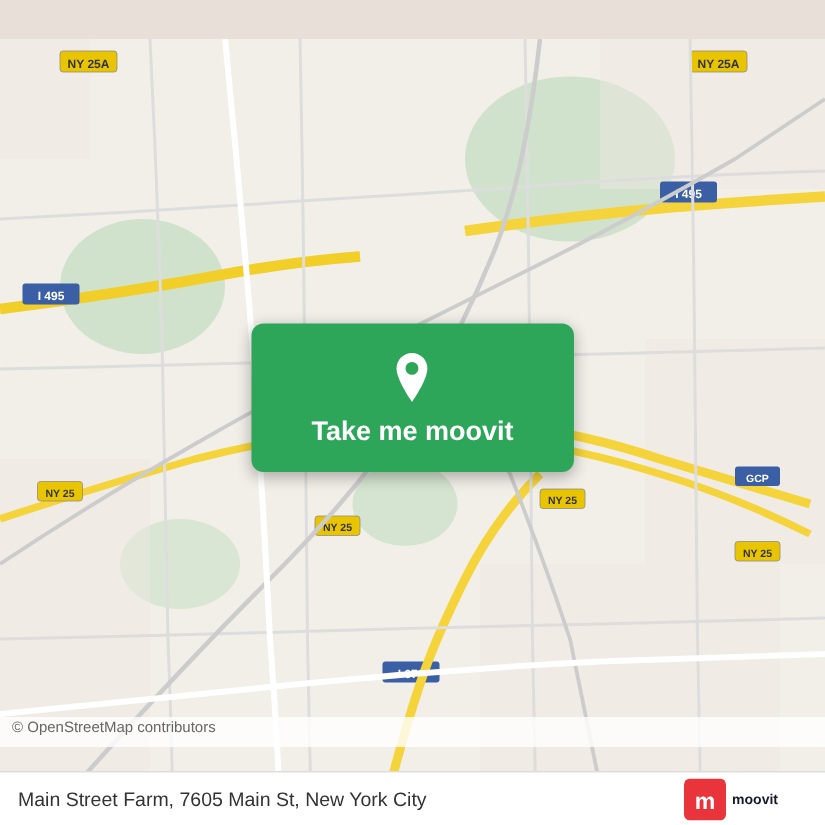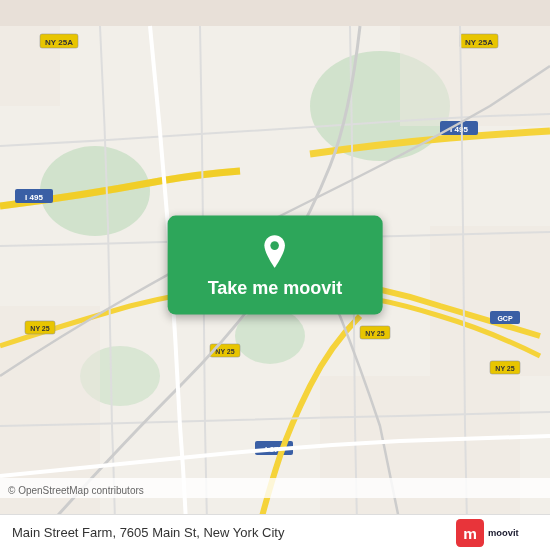--- a/index.html
+++ b/index.html
@@ -65,21 +65,21 @@
       position: absolute;
       bottom: 52px;
       left: 0;
       right: 0;
       background: rgba(255,255,255,0.8);
       padding: 2px 8px;
       font-size: 10px;
       color: #666;
       height: 20px;
       display: flex;
-      align-items: flex-end;
+      align-items: flex-start;
     }
 
     
     .cta-overlay {
       position: absolute;
       top: 50%;
       left: 50%;
       transform: translate(-50%, -60%);
       display: flex;
       flex-direction: column;

